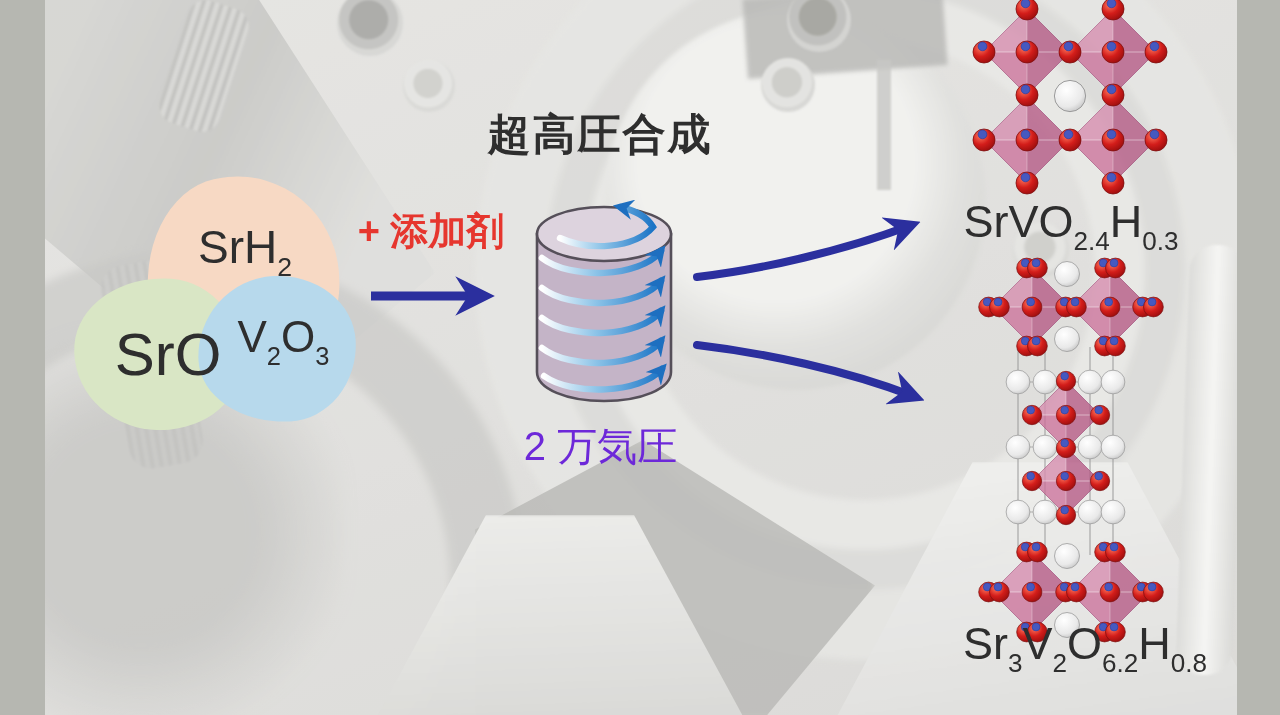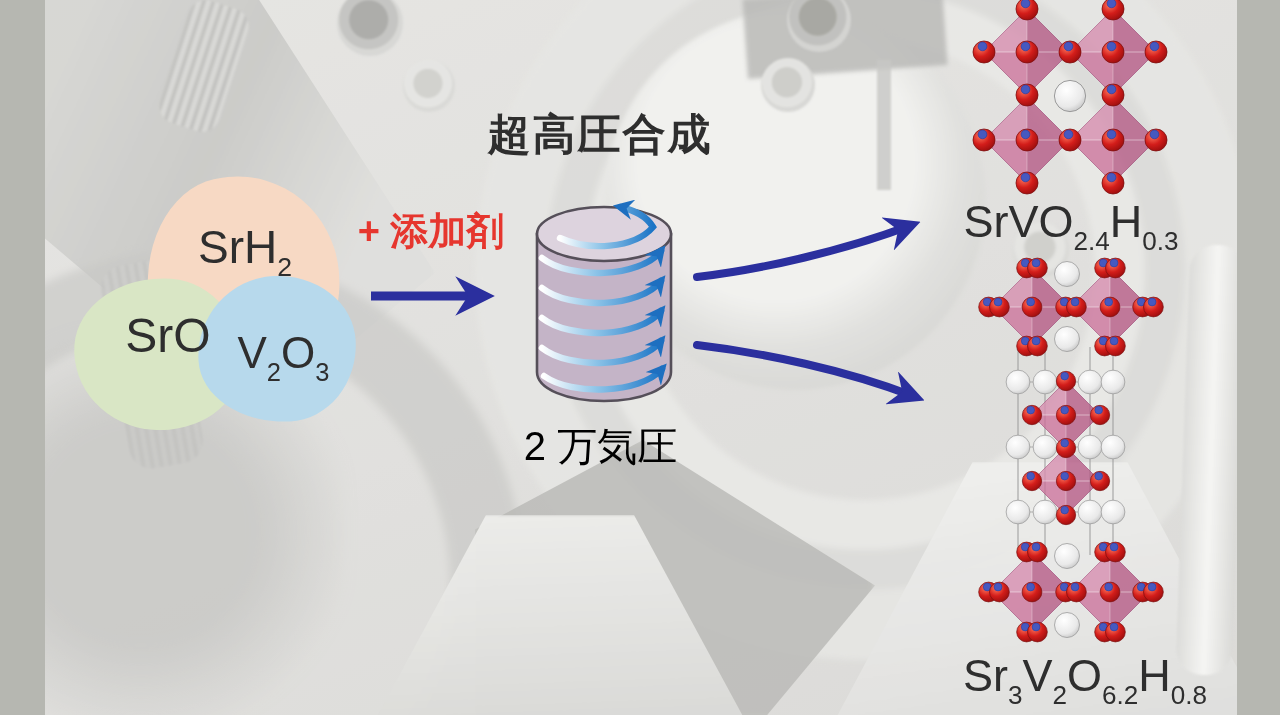--- a/index.html
+++ b/index.html
@@ -64,30 +64,30 @@
   .blob{position:absolute;z-index:4;}
   #blob-srh2{left:148px;top:176px;width:192px;height:222px;background:var(--blob-peach,#f7d9c4);
     border-radius:46% 54% 58% 42% / 52% 48% 55% 45%;transform:rotate(-6deg);}
   #blob-sro{left:74px;top:278px;width:168px;height:152px;background:var(--blob-green,#d9e6c5);
     border-radius:55% 45% 50% 50% / 48% 55% 45% 52%;transform:rotate(4deg);z-index:4;}
   #blob-v2o3{left:198px;top:276px;width:158px;height:146px;background:var(--blob-blue,#b7d9ec);
     border-radius:50% 50% 44% 56% / 55% 47% 53% 45%;transform:rotate(-3deg);z-index:5;}
   .chem-label{position:absolute;z-index:6;color:#2e2e2e;text-align:center;white-space:nowrap;}
   .chem-label sub{font-size:58%;line-height:0;position:relative;top:0.12em;}
   #lbl-srh2{left:160px;top:220px;width:170px;font-size:46px;}
-  #lbl-sro{left:108px;top:308px;width:120px;font-size:48px;}
-  #lbl-v2o3{left:216px;top:312px;width:135px;font-size:44px;margin-top:16px;}
+  #lbl-sro{left:108px;top:320px;width:120px;font-size:60px;}
+  #lbl-v2o3{left:216px;top:312px;width:135px;font-size:44px;}
   #additive{left:336px;top:206px;width:190px;font-size:38px;font-weight:600;
     color:var(--accent-red,#e6362e);text-align:center;white-space:nowrap;position:absolute;z-index:6;}
   #title{left:470px;top:106px;width:260px;font-size:43px;font-weight:700;letter-spacing:2px;
     color:#2e2e2e;text-align:center;white-space:nowrap;position:absolute;z-index:6;}
-  #conditions{left:478px;top:424px;width:245px;font-size:40px;color:#000000;text-align:center;
+  #conditions{left:478px;top:424px;width:245px;font-size:40px;color:#6d28d9;text-align:center;
     line-height:45px;position:absolute;z-index:6;white-space:nowrap;}
   #product1{left:936px;top:196px;width:270px;font-size:45px;}
-  #product2{left:920px;top:650px;width:330px;font-size:45px;text-align:center;}
+  #product2{left:920px;top:618px;width:330px;font-size:45px;text-align:center;}
   svg{overflow:visible;}
 </style>
 </head>
 <body>
 
 <div id="stage">
 
   <div id="photo">
     <div class="shape arm-topleft"></div>
     <div class="shape flange-big"></div>

